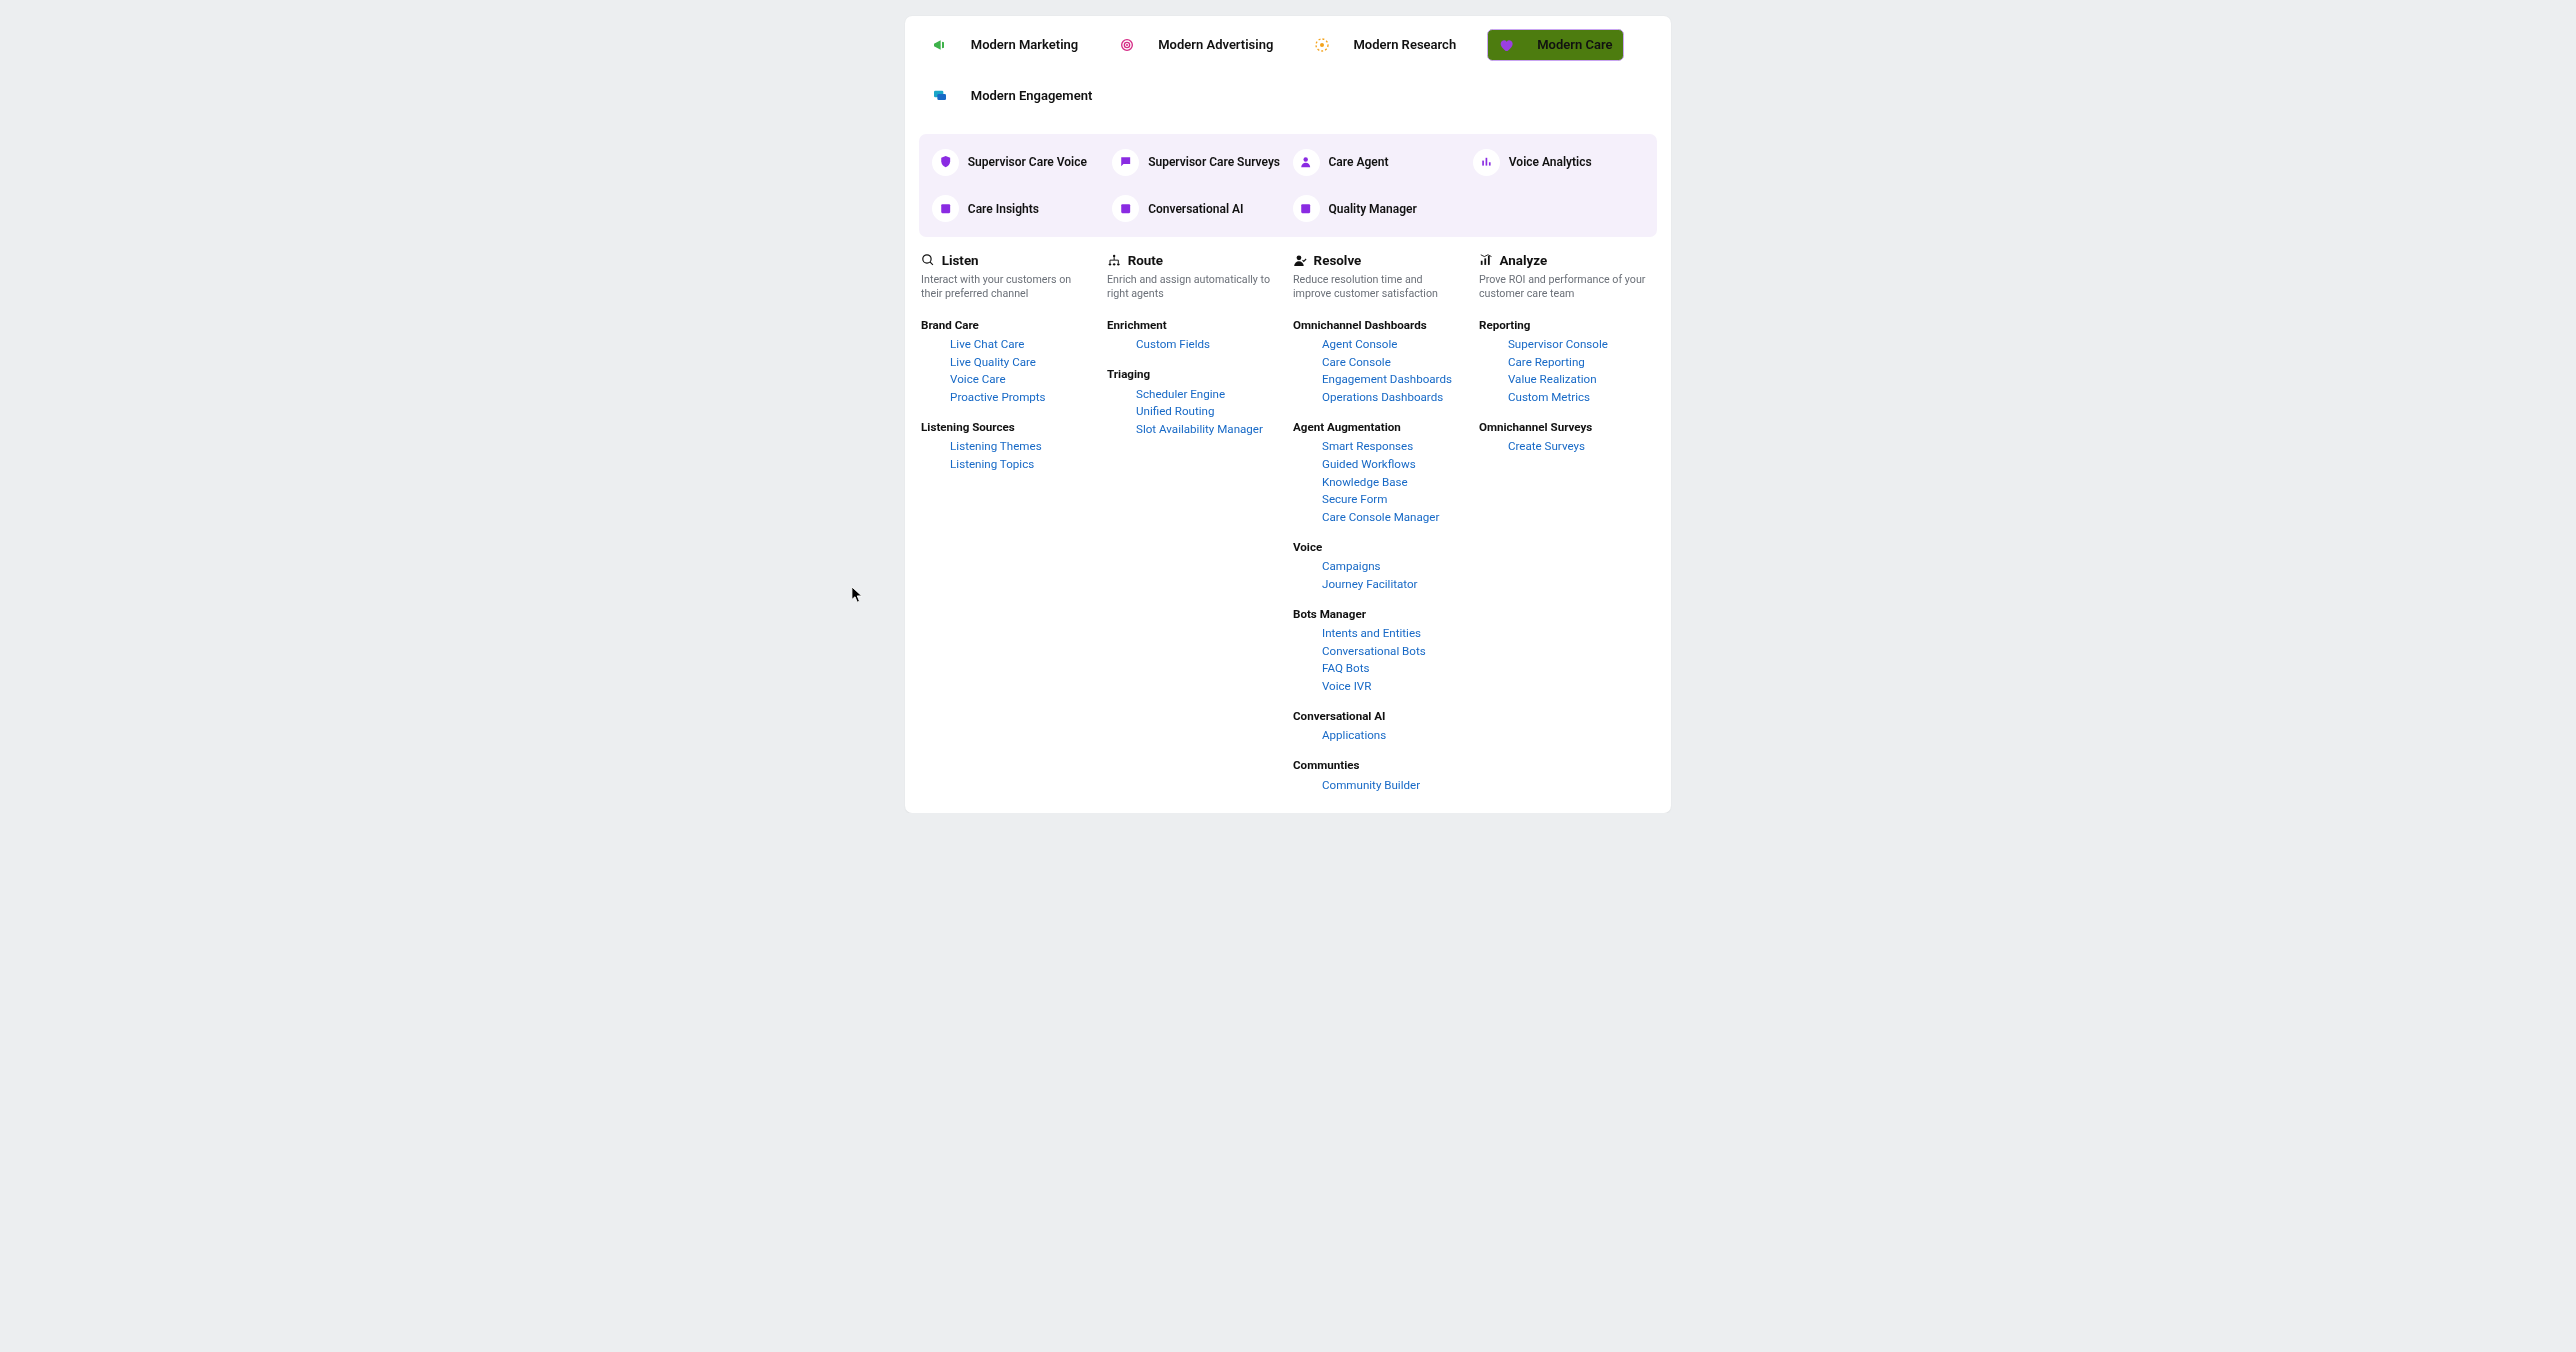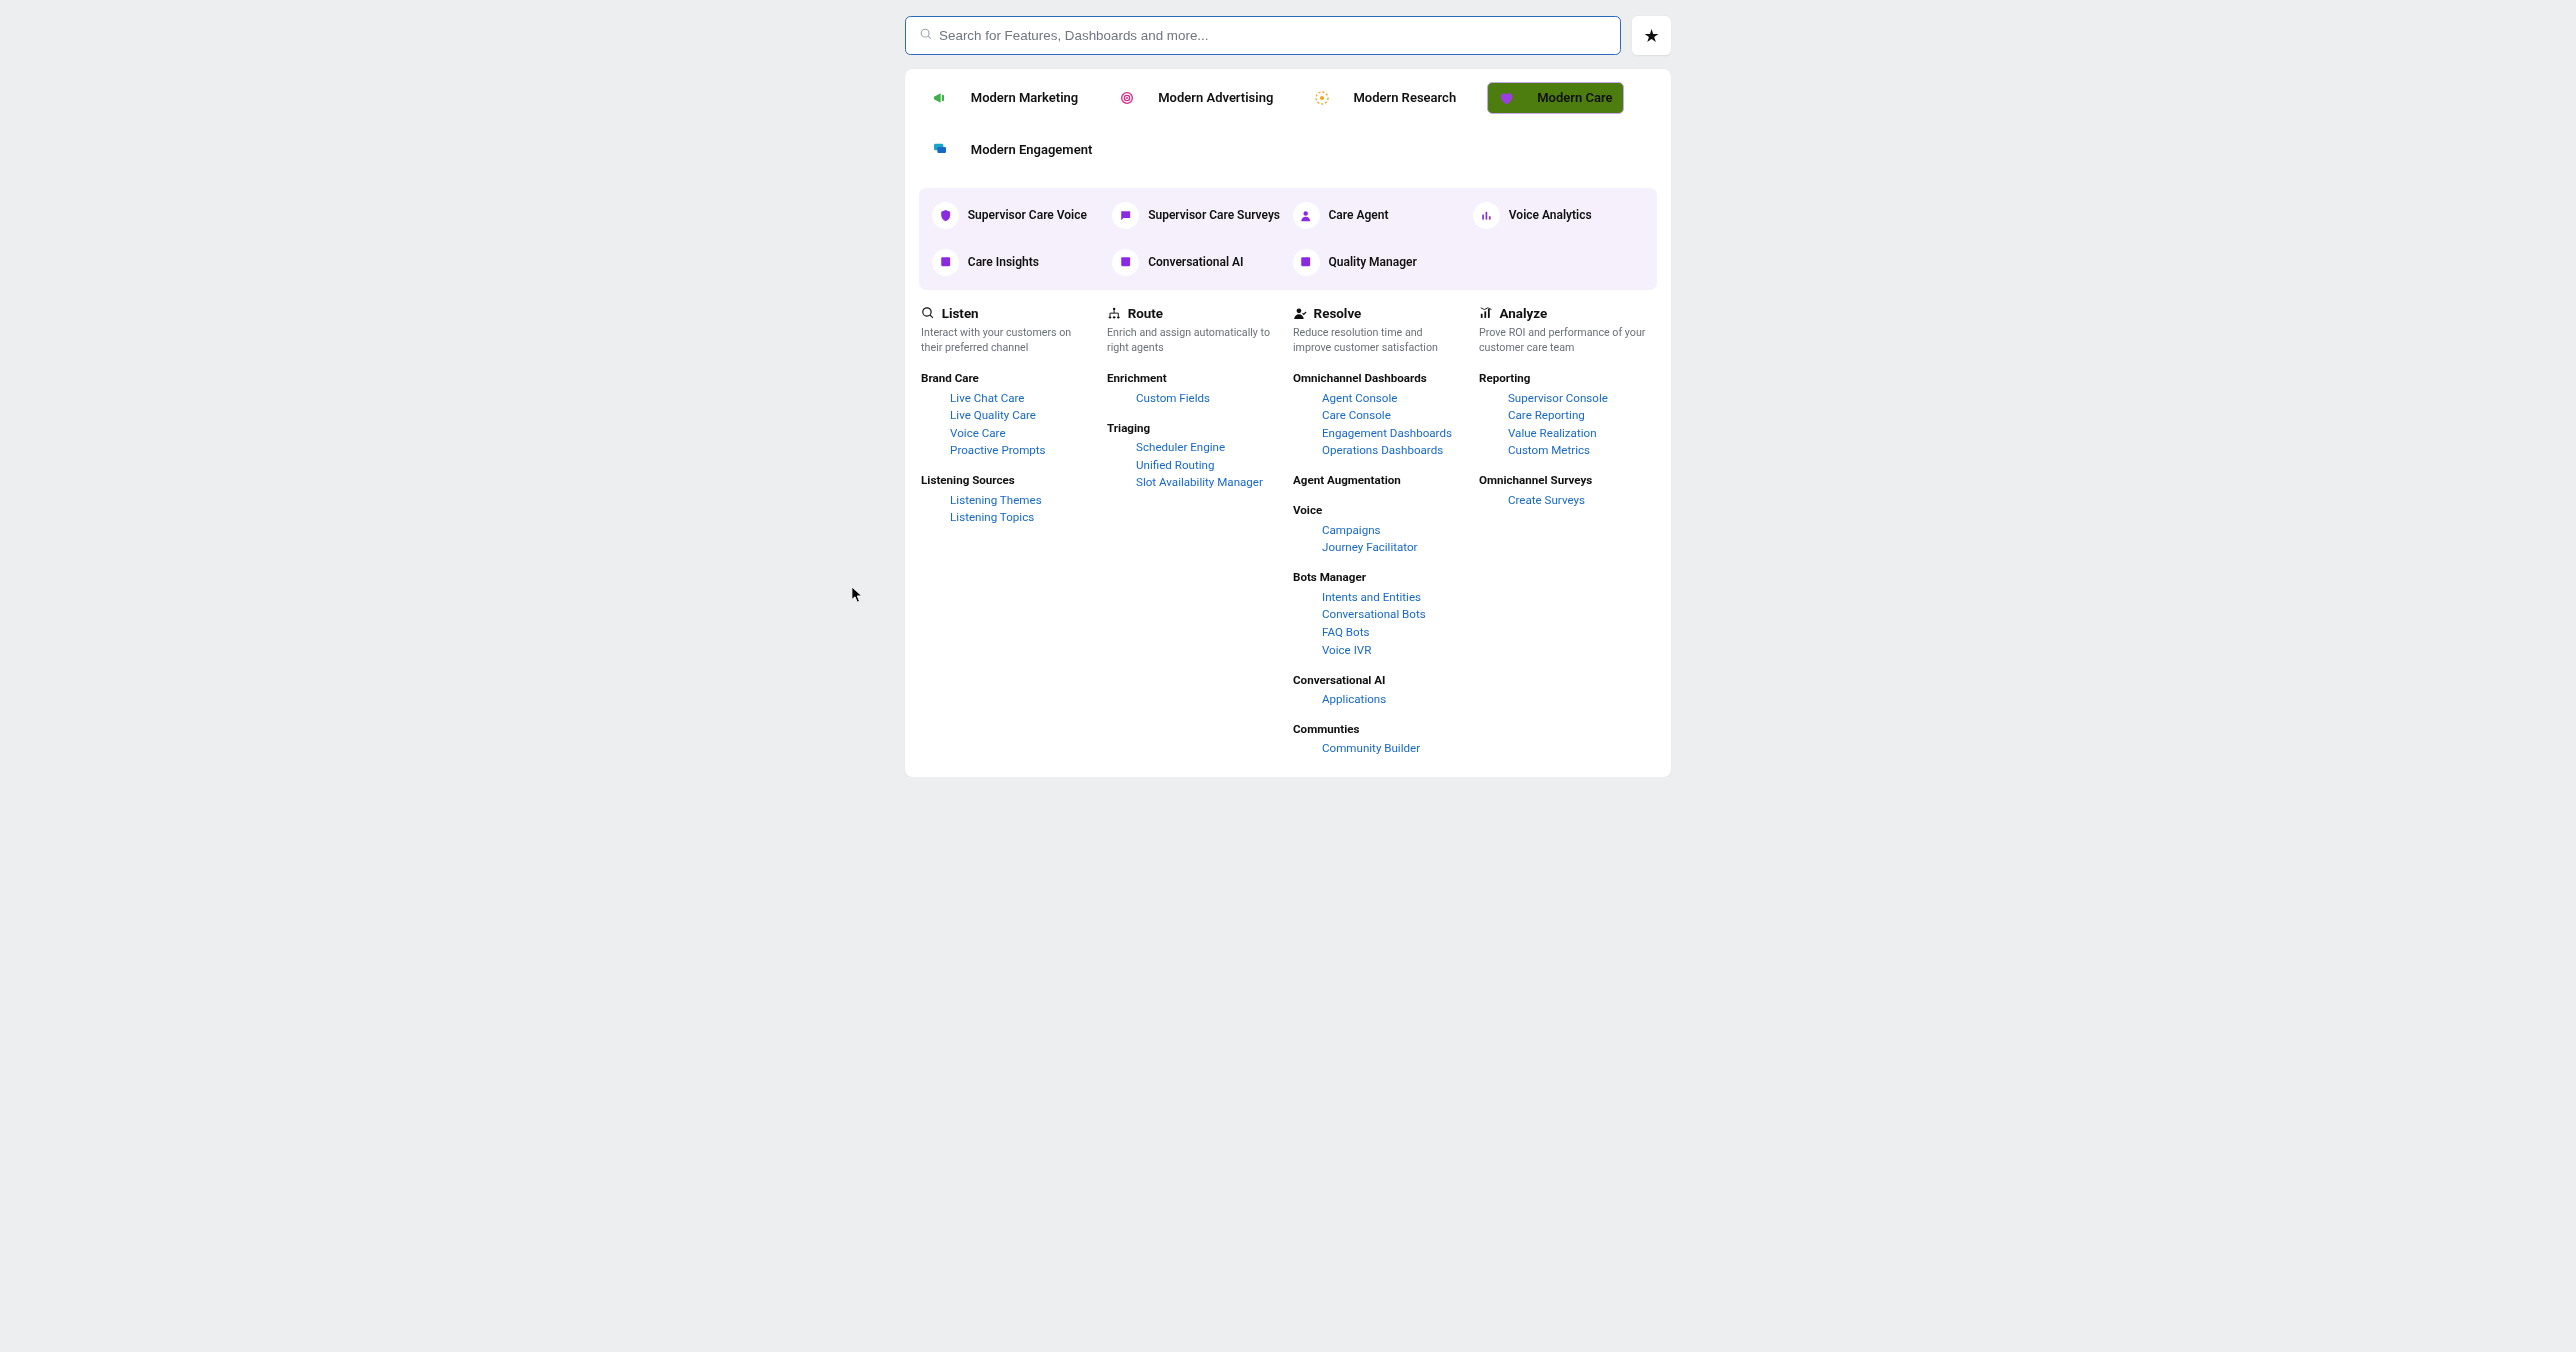--- a/index.html
+++ b/index.html
@@ -121,34 +121,20 @@
     position: fixed;
     left: 851px; top: 586px;
     width: 12.5px; height: 18px;
     pointer-events: none;
   }
 </style>
 </head>
 <body>
 
 <div class="wrap">
-  <div class="search-row">
-    <div class="search-box">
-      <span class="search-icon">
-        <svg viewBox="0 0 24 24" width="13.4" height="13.4" fill="none" stroke="currentColor" stroke-width="2">
-            <circle cx="11" cy="11" r="7"></circle>
-            <line x1="21" y1="21" x2="16.65" y2="16.65"></line>
-          </svg>
-      </span>
-      <input type="text" placeholder="Search for Features, Dashboards and more..." style="">
-    </div>
-    <div class="fav-btn">
-      <span>★</span>
-    </div>
-  </div>
 
   <div class="panel">
 
     <div class="tabs">
       <div class="tab">
         <span class="tab-icon">
           <svg viewBox="0 0 24 24">
               <path fill="#3eb24a" d="M3 10v4l10 5V5L3 10zm12-3v10l3-1V8l-3-1z"></path>
             </svg>
         </span>
@@ -320,20 +306,27 @@
 
         <div class="group-title">Omnichannel Dashboards</div>
         <div class="links">
           <a href="#" class="link">Agent Console</a>
           <a href="#" class="link">Care Console</a>
           <a href="#" class="link">Engagement Dashboards</a>
           <a href="#" class="link">Operations Dashboards</a>
         </div>
 
         <div class="group-title">Agent Augmentation</div>
+        <div class="links">
+          <a href="#" class="link">Smart Responses</a>
+          <a href="#" class="link">Guided Workflows</a>
+          <a href="#" class="link">Knowledge Base</a>
+          <a href="#" class="link">Secure Form</a>
+          <a href="#" class="link">Care Console Manager</a>
+        </div>
 
         <div class="group-title">Voice</div>
         <div class="links">
           <a href="#" class="link">Campaigns</a>
           <a href="#" class="link">Journey Facilitator</a>
         </div>
 
         <div class="group-title">Bots Manager</div>
         <div class="links">
           <a href="#" class="link">Intents and Entities</a>

